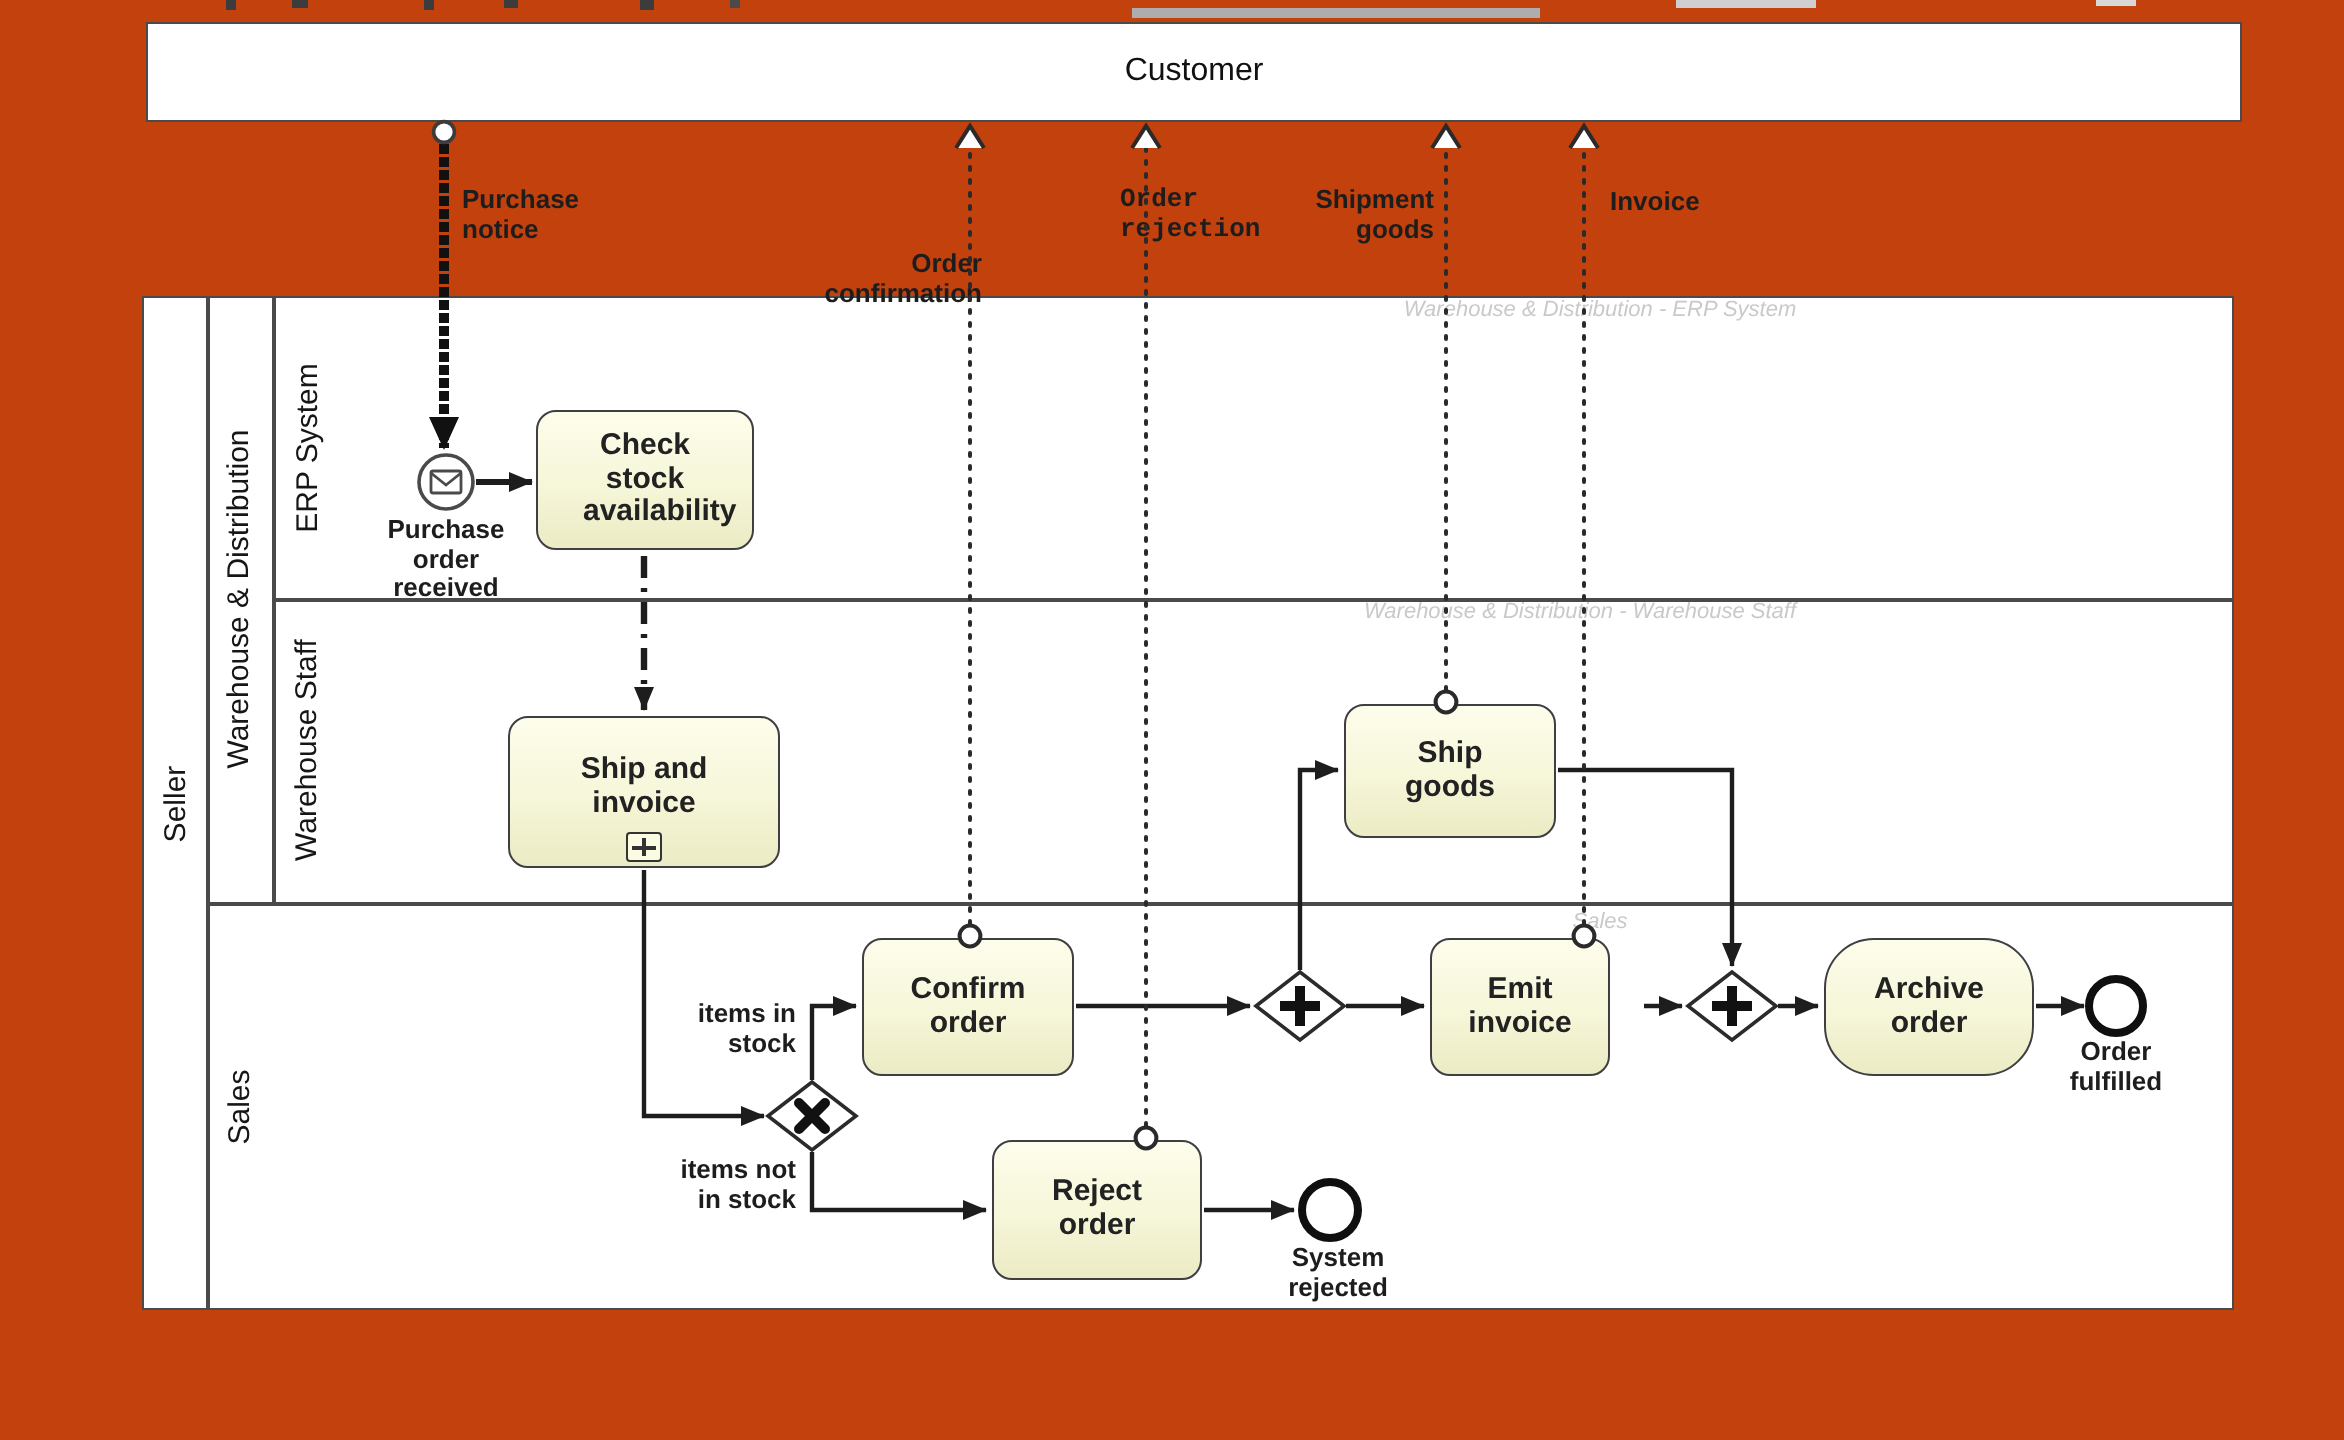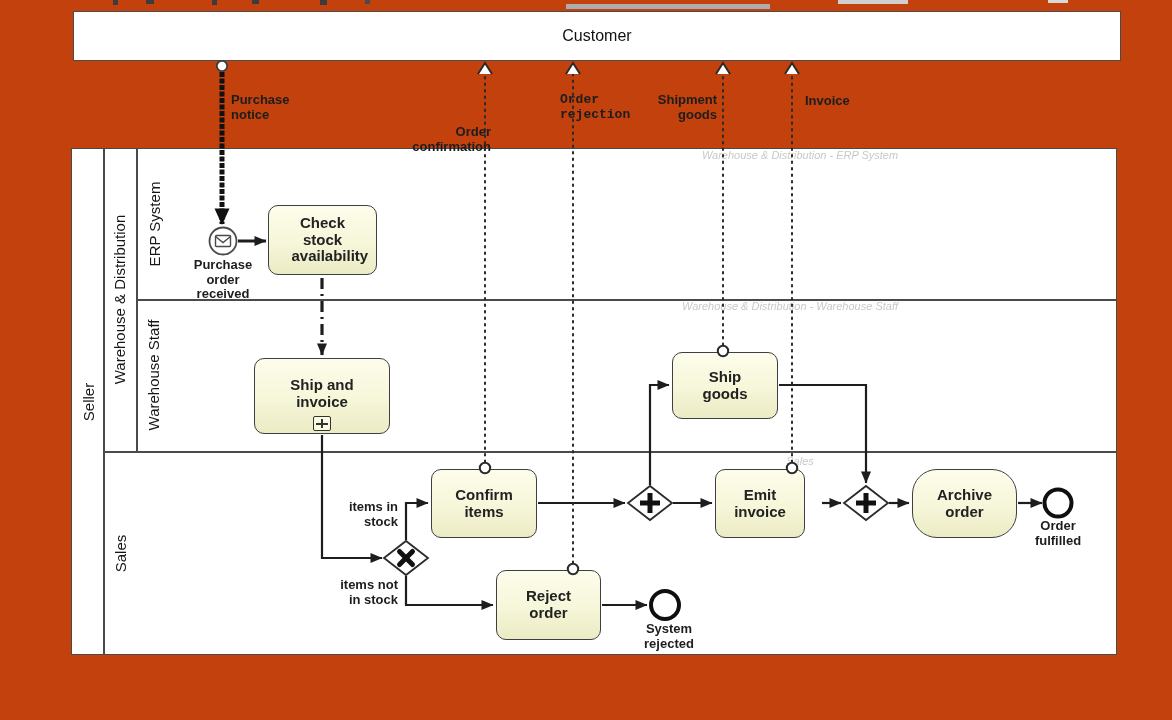--- a/index.html
+++ b/index.html
@@ -70,21 +70,21 @@
   <div class="watermark" style="left:720px;top:455px;width:160px;">Sales</div>
 
   <div class="task shape-layer" style="left:268px;top:205px;width:109px;height:70px;">
     <span style="width:62px;">Check stock availability</span>
   </div>
   <div class="task shape-layer" style="left:254px;top:358px;width:136px;height:76px;">
     <span style="width:80px;margin-bottom:4px;">Ship and invoice</span>
     <div class="plus-marker"></div>
   </div>
   <div class="task shape-layer" style="left:431px;top:469px;width:106px;height:69px;">
-    <span style="width:64px;">Confirm items</span>
+    <span style="width:64px;">Confirm order</span>
   </div>
   <div class="task shape-layer" style="left:672px;top:352px;width:106px;height:67px;">
     <span style="width:56px;">Ship goods</span>
   </div>
   <div class="task shape-layer" style="left:496px;top:570px;width:105px;height:70px;">
     <span style="width:60px;">Reject order</span>
   </div>
   <div class="task shape-layer" style="left:715px;top:469px;width:90px;height:69px;">
     <span style="width:62px;">Emit invoice</span>
   </div>

